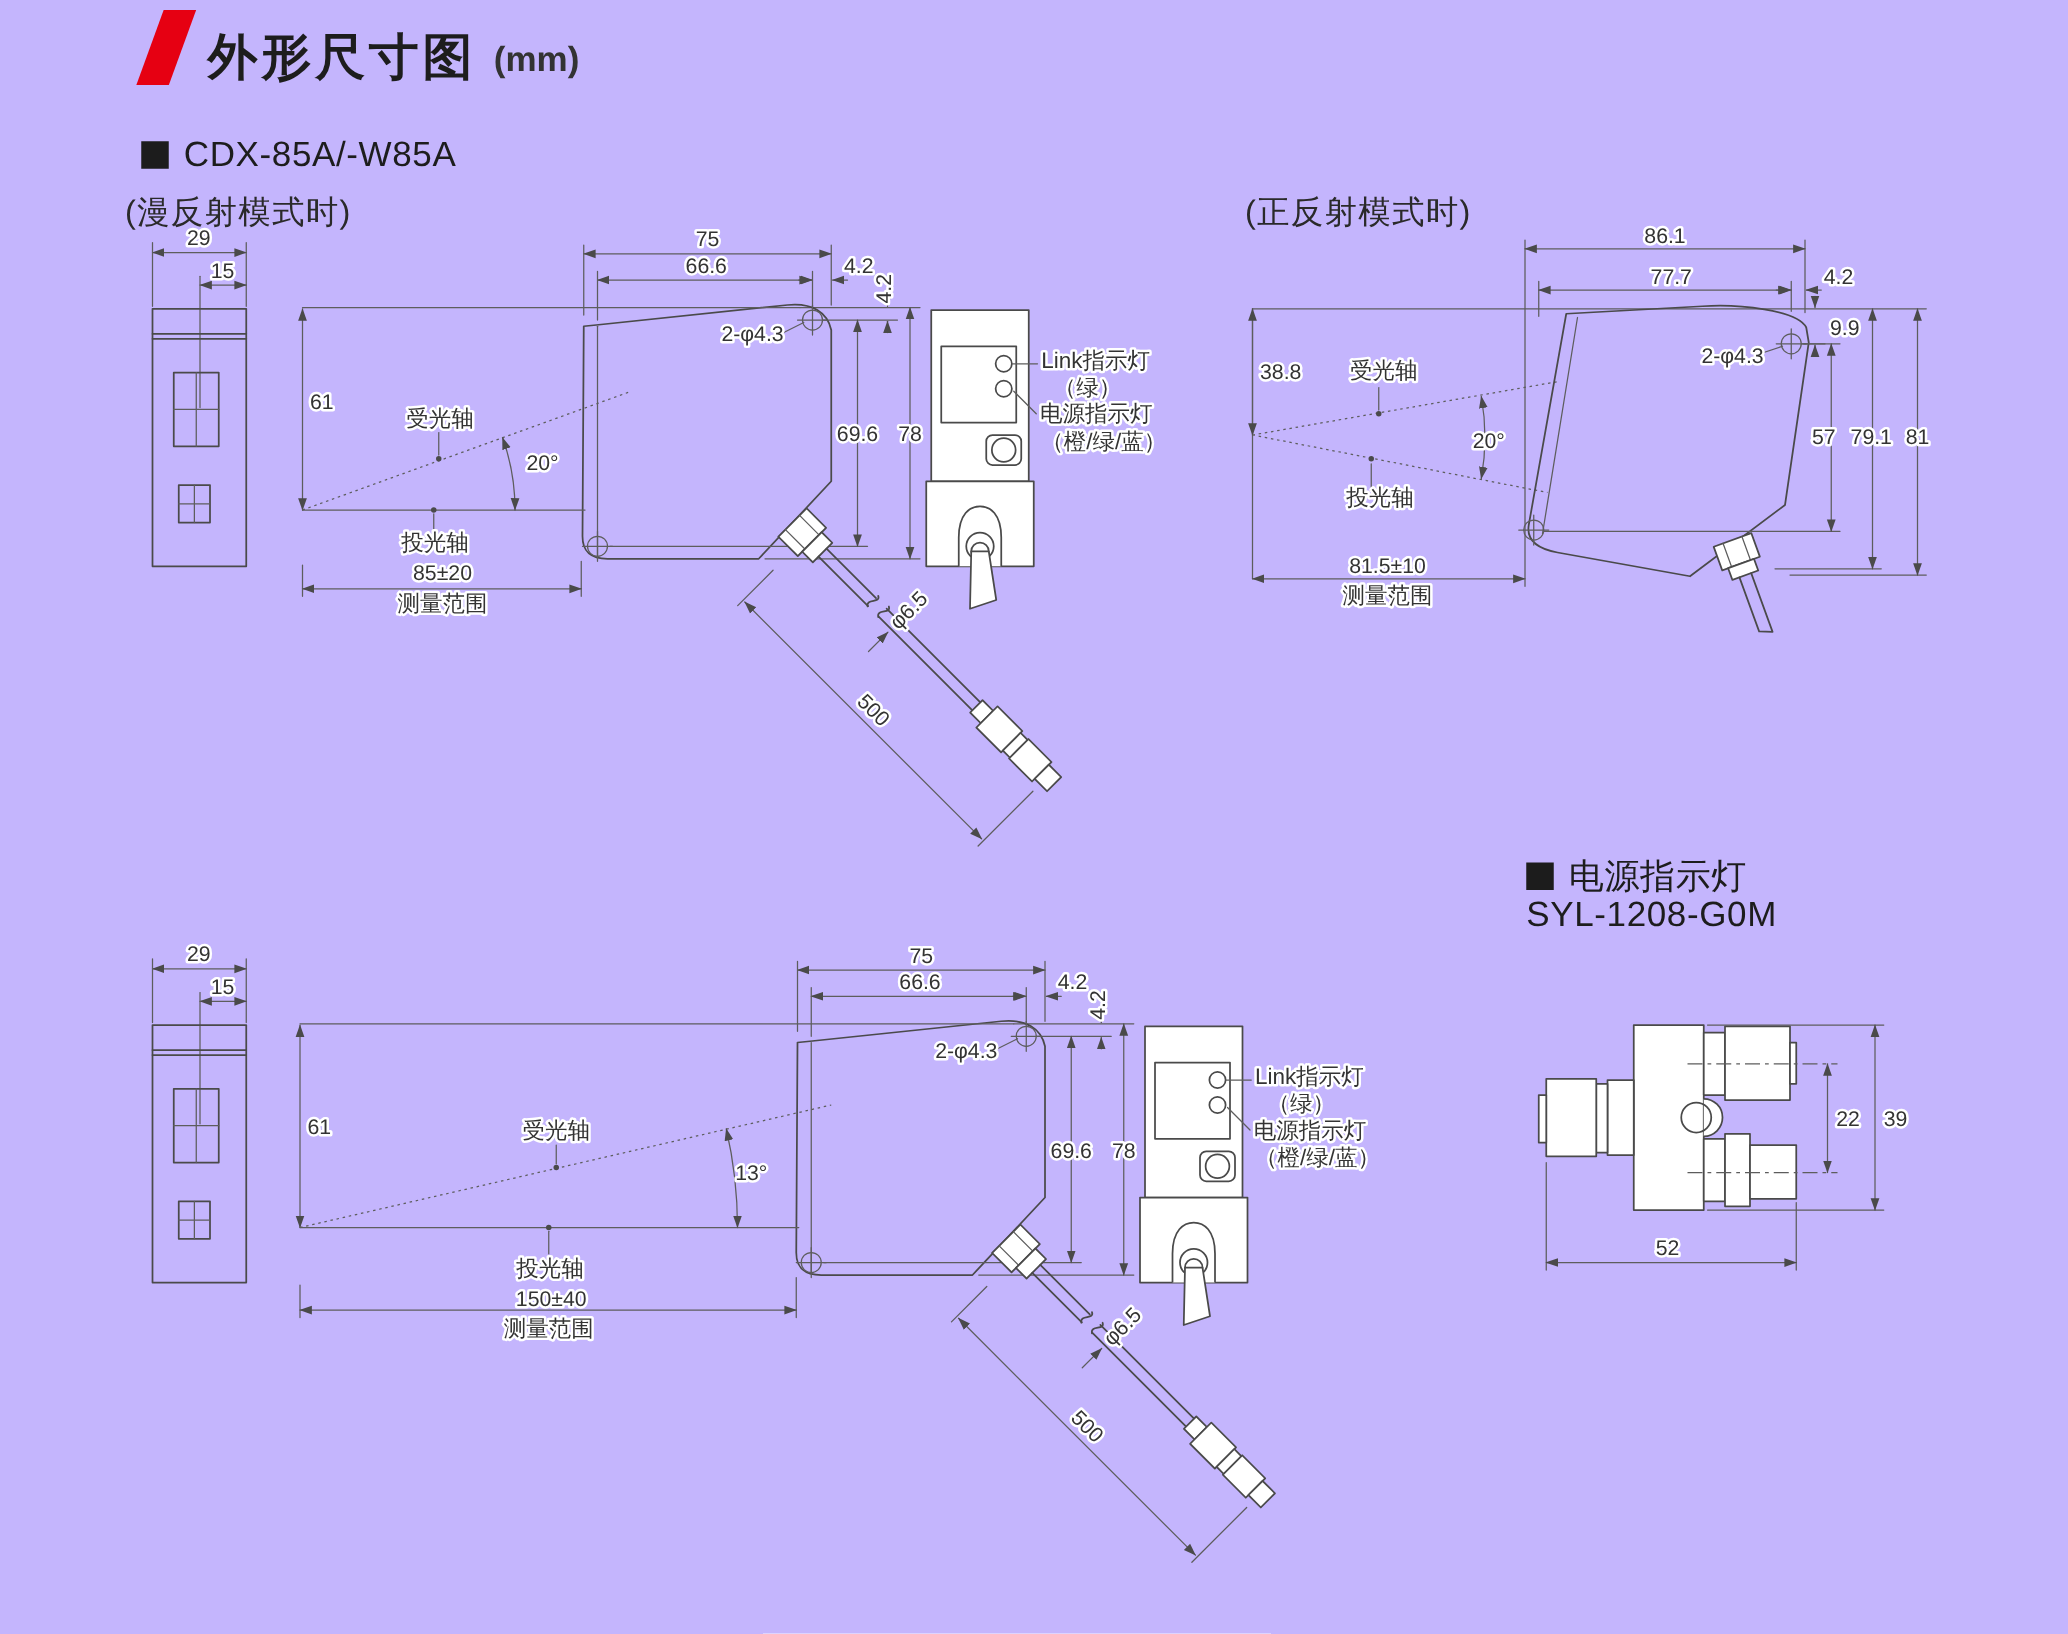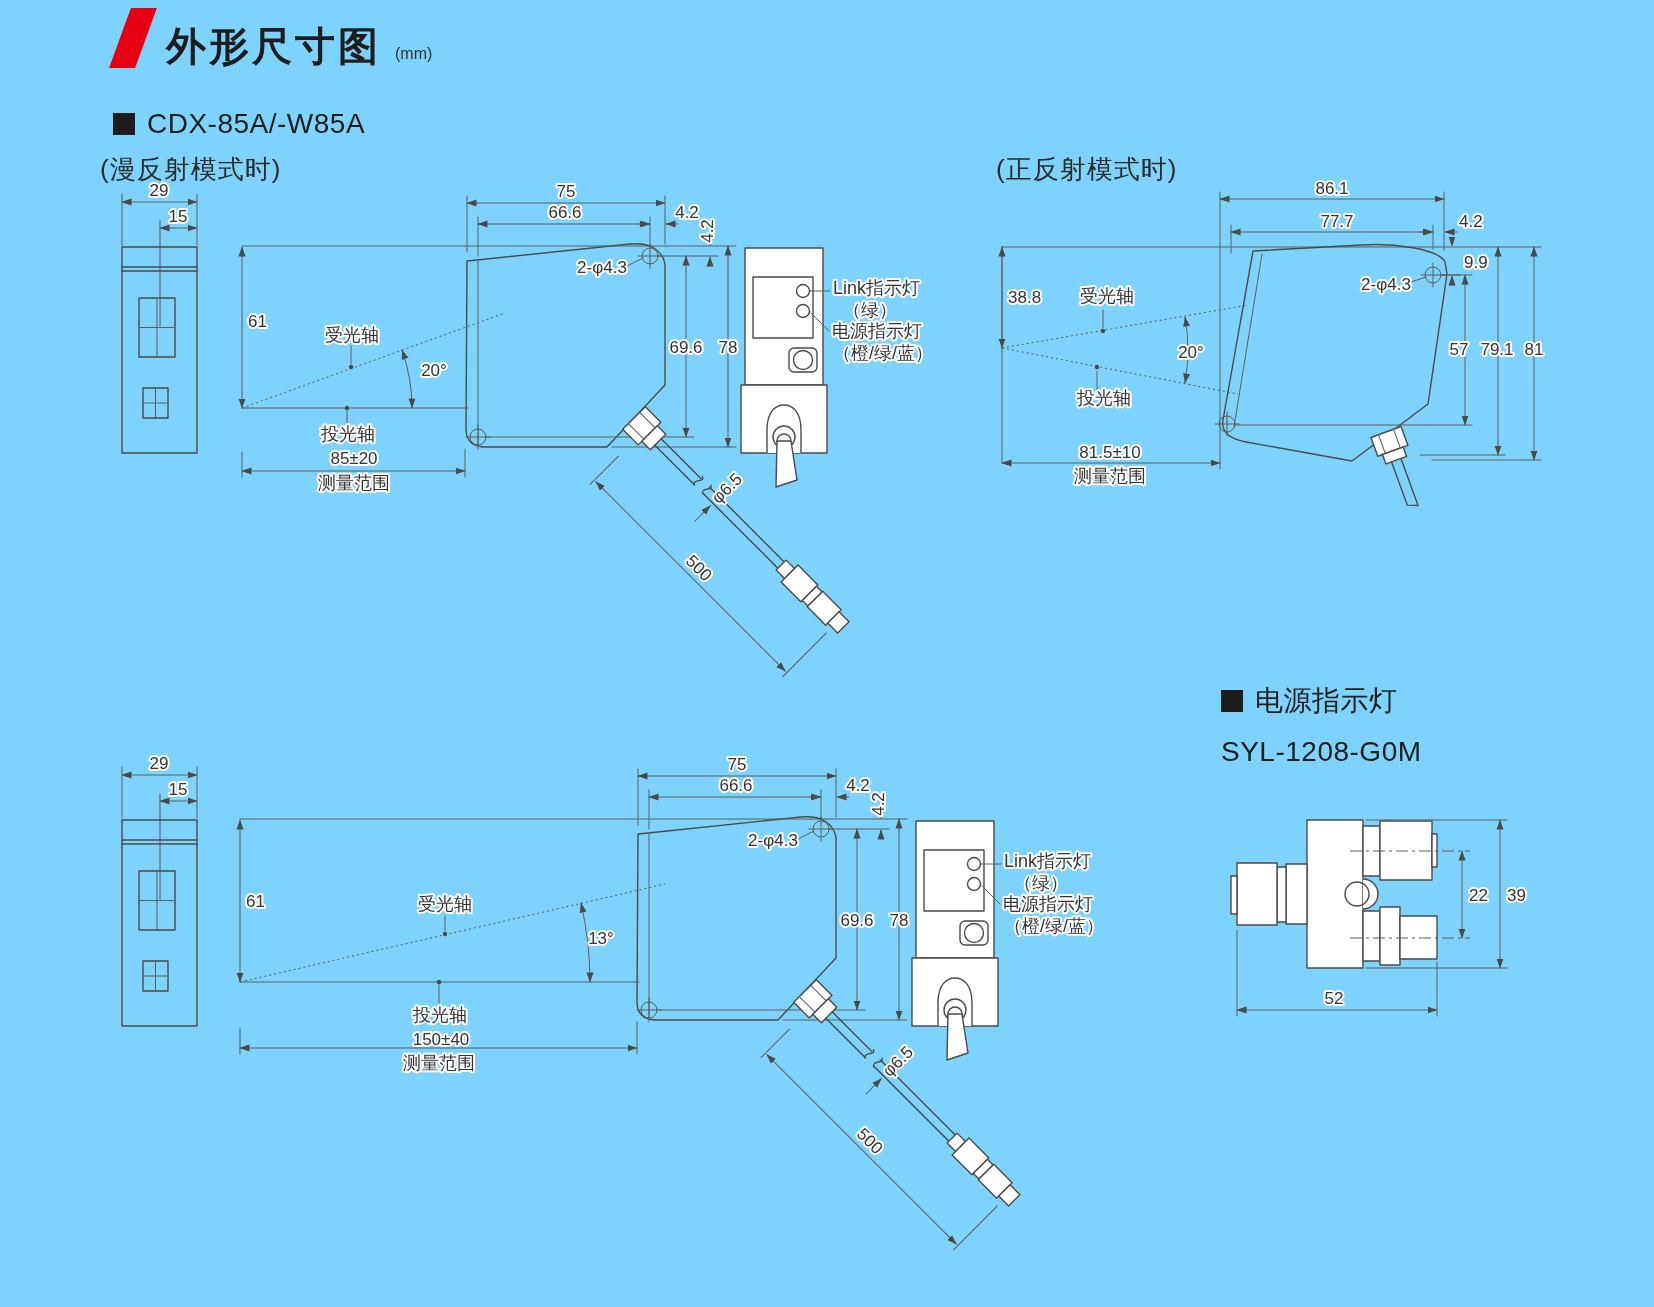--- a/index.html
+++ b/index.html
@@ -1,29 +1,29 @@
 <!DOCTYPE html>
 <html><head>
 <meta charset="utf-8">
 <style>
   html,body{margin:0;padding:0;background:#fff;}
-  .page{position:relative;width:1654px;height:1307px;background:#7dd3fc;overflow:hidden;
+  .page{position:relative;width:1654px;height:1307px;background:#c4b5fd;overflow:hidden;
         font-family:"Liberation Sans",sans-serif;color:#222;}
   .abs{position:absolute;}
   
   .title-row{left:120px;top:8px;display:flex;align-items:flex-end;gap:14px;}
   .slash{width:26px;height:60px;background:#e60012;transform:skewX(-20deg);margin-right:6px;}
   .title-text{font-size:40px;font-weight:bold;color:#1d1d1d;letter-spacing:3px;line-height:1;padding-bottom:2px;}
-  .title-unit{font-size:16px;color:#333;line-height:1;padding-bottom:6px;}
+  .title-unit{font-size:28px;color:#333;line-height:1;padding-bottom:6px;font-weight:bold;}
   
   .sec{display:flex;align-items:center;gap:12px;}
   .sq{width:22px;height:22px;background:#1c1c1c;flex:0 0 auto;}
   .sec-label{font-size:28px;color:#1d1d1d;letter-spacing:0.5px;}
   .mode{font-size:26px;color:#2a2a2a;letter-spacing:1px;}
-  .model{font-size:28px;color:#1d1d1d;letter-spacing:0.5px;margin-top:20px;}
+  .model{font-size:28px;color:#1d1d1d;letter-spacing:0.5px;}
   
   .ol{fill:none;stroke:#4a4a4a;stroke-width:1.4;stroke-linejoin:round;stroke-linecap:round;}
   .olw{fill:#fff;stroke:#4a4a4a;stroke-width:1.4;stroke-linejoin:round;}
   .dm{fill:none;stroke:#5d5d5d;stroke-width:1;stroke-linecap:round;}
   .dot{fill:none;stroke:#5d5d5d;stroke-width:1;stroke-dasharray:2 3;}
   .cl{fill:none;stroke:#5d5d5d;stroke-width:1;stroke-dasharray:12 4 3 4;}
   .pt{fill:#4a4a4a;stroke:none;}
   text.t{font:17px "Liberation Sans",sans-serif;fill:#333;text-anchor:middle;
          paint-order:stroke;stroke:#fff;stroke-width:4px;stroke-linejoin:round;}
   text.tc{font:18px "Liberation Sans",sans-serif;fill:#333;text-anchor:middle;

